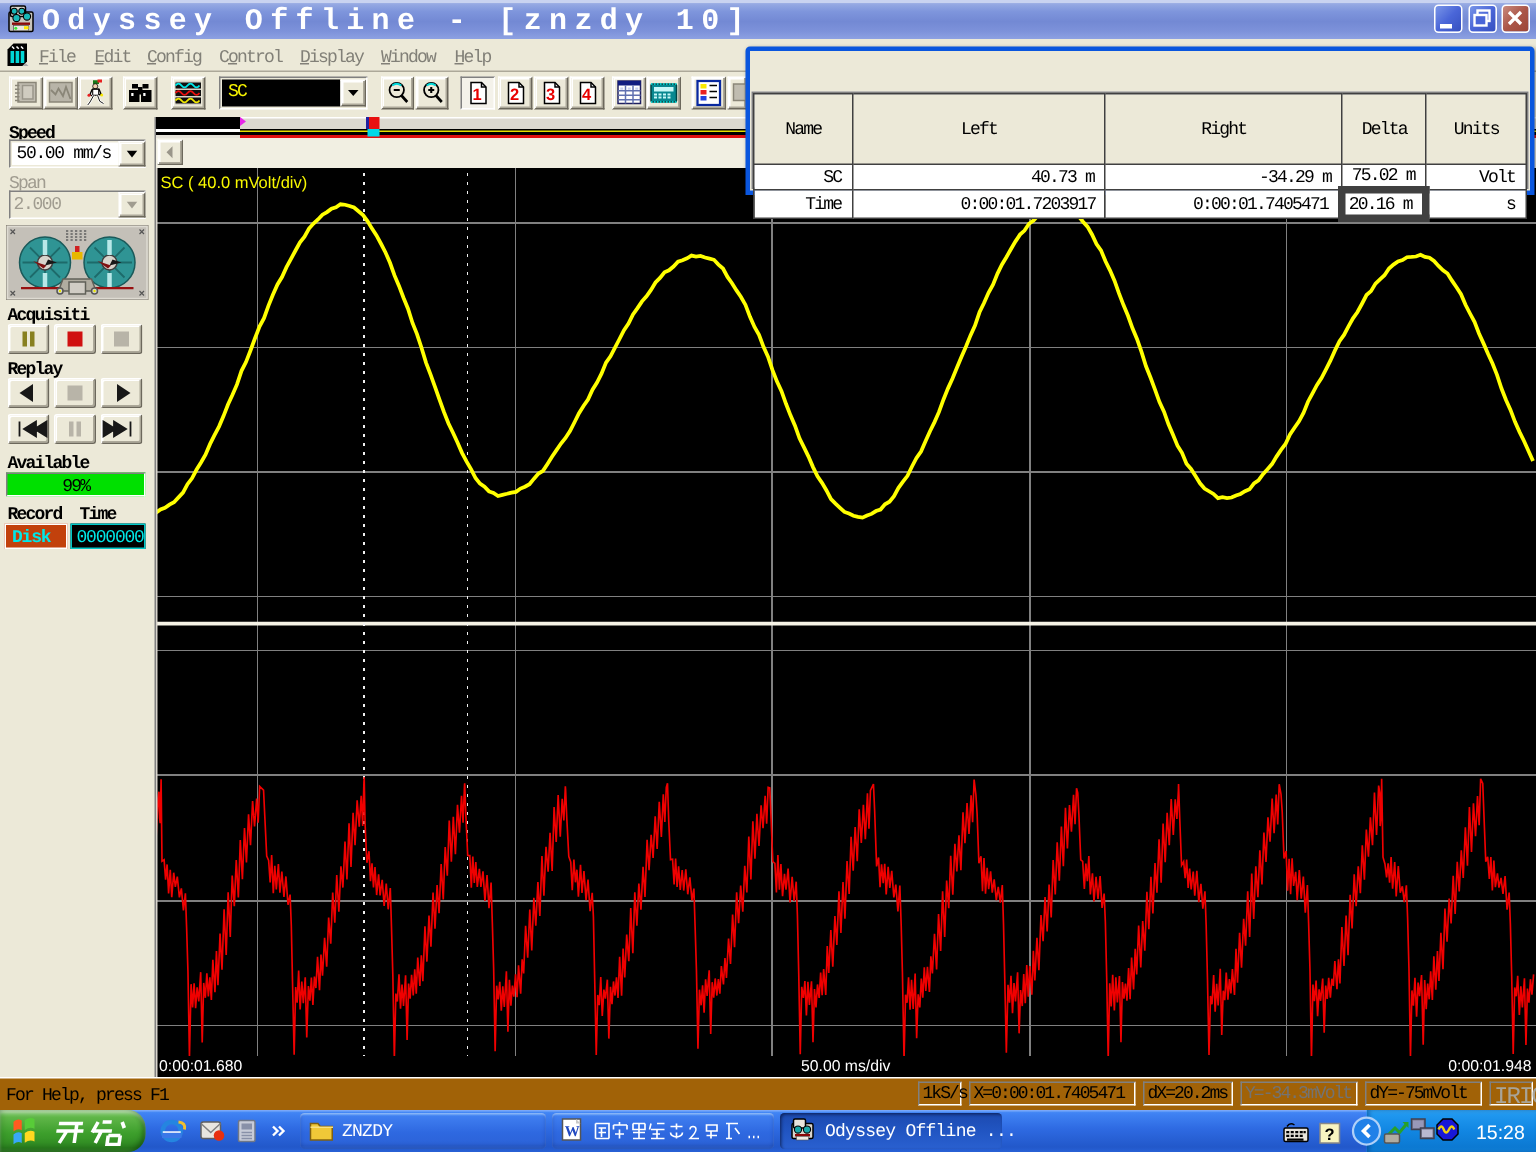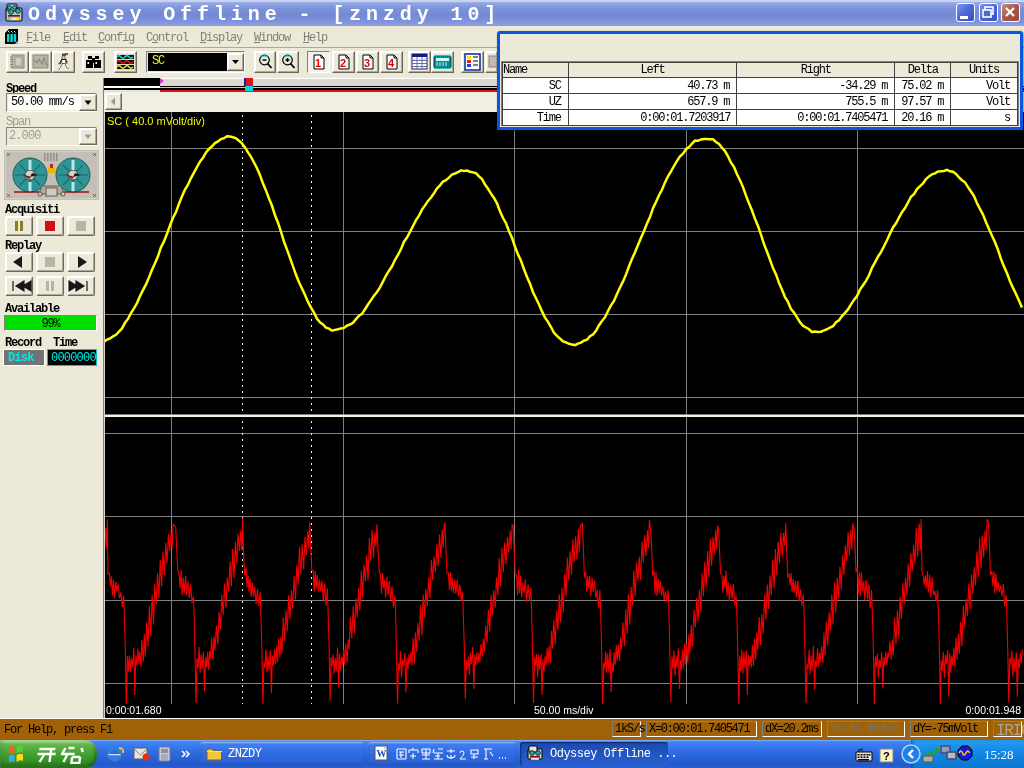--- a/index.html
+++ b/index.html
@@ -237,21 +237,21 @@
       <rect x="14" y="4" width="3" height="10" fill="#b8b4a8"></rect>
     </svg></div>
 <div class="abs btn3d" style="left:67px;top:276px;width:28px;height:20px;border-radius:2px"><svg width="26" height="18">
       <path d="M19 4 v10 M1 4 l8 5 -8 5z M8 4 l8 5 -8 5z" fill="#181818" stroke="#181818" stroke-width="1.2"></path>
     </svg></div>
 <div class="abs txt" style="left:5px;top:302px;font-weight:bold">Available</div>
 <div class="abs sunk" style="left:4px;top:315px;width:93px;height:16px;background:#00e000">
 <div class="abs" style="left:0;top:1px;width:91px;text-align:center;font-size:12px;letter-spacing:-1.2px;color:#000">99%</div>
   </div>
 <div class="abs txt" style="left:5px;top:336px;font-weight:bold">Record  Time</div>
-<div class="abs" style="left:3px;top:349px;width:42px;height:17px;background:#737373;border:1px solid #fff">
+<div class="abs" style="left:3px;top:349px;width:42px;height:17px;background:#c2410c;border:1px solid #fff">
 <div class="abs" style="left:4px;top:1px;font-size:12px;letter-spacing:-0.8px;font-weight:bold;color:#00e8e8">Disk</div>
   </div>
 <div class="abs" style="left:47px;top:349px;width:50px;height:17px;background:#000;border:1px solid #00c8c8">
 <div class="abs" style="left:3px;top:1px;font-size:12px;letter-spacing:-0.8px;color:#00e8e8">0000000</div>
   </div>
 <div class="abs" style="left:104px;top:78px;width:920px;height:14px;background:#e6e3da">
 <div class="abs" style="left:0;top:0;width:56px;height:8px;background:#000"></div>
 <div class="abs" style="left:56px;top:0;width:864px;height:8px;background:#dcd9d0;border-top:1px solid #fff"></div>
 <div class="abs" style="left:56px;top:0;width:0;height:0;border-left:4px solid #e828e8;border-top:3px solid transparent;border-bottom:3px solid transparent"></div>
 <div class="abs" style="left:0;top:8px;width:56px;height:2px;background:#fff"></div>
@@ -420,50 +420,43 @@
 <path d="M4 13 l5 -5 3 3 5 -6" stroke="#28a028" stroke-width="2" fill="none"></path>
 <path d="M14 4 l4 0 0 4z" fill="#28a028"></path>
 <rect x="2" y="12" width="10" height="6" rx="1" fill="#b0aca0" stroke="#555"></rect>
 <rect x="20" y="2" width="9" height="7" fill="#787890" stroke="#404050"></rect>
 <rect x="21" y="3" width="7" height="5" fill="#9898b8"></rect>
 <rect x="26" y="8" width="9" height="7" fill="#787890" stroke="#404050"></rect>
 <rect x="27" y="9" width="7" height="5" fill="#b8b8d0"></rect>
 <path d="M41 2 l6 0 4 4 0 6 -4 4 -6 0 -4 -4 0 -6z" fill="#1818d8" stroke="#000"></path>
 <path d="M38 9 q2 -4 3.5 0 t3.5 0 t3.5 0" stroke="#f0d010" stroke-width="1.6" fill="none"></path>
 </svg>
-<div class="abs" style="left:984px;top:747px;color:#fff;font-size:13px;font-family:Liberation Serif, serif">15:28</div>
+<div class="abs" style="left:984px;top:747px;color:#fff;font-size:13px;font-family:Liberation Sans, sans-serif">15:28</div>
 <div class="abs" style="left:497px;top:31px;width:526px;height:99px;
 background:#ece9d8;border:3px solid #0a56de;border-radius:3px 3px 0 0;
 box-shadow:1px 1px 3px rgba(0,0,0,.4)">
 <div class="abs" style="left:1px;top:27px;width:518px;height:65px;background:#fff;border:1px solid #808080">
 <table style="border-collapse:collapse;width:516px;height:63px;font-family:'Liberation Mono',monospace;font-size:12px;letter-spacing:-1.2px">
 <tbody>
           <tr style="height:15px;background:#ece9d8">
-            <td style="width:66px;border:1px solid #404040;text-align:left;padding:0">Name</td>
+            <td style="width:66px;border:1px solid #404040;text-align:center;padding:16px">Name</td>
             <td style="width:169px;border:1px solid #404040;text-align:center;padding:0">Left</td>
             <td style="width:158.5px;border:1px solid #404040;text-align:center;padding:0">Right</td>
             <td style="width:56px;border:1px solid #404040;text-align:center;padding:0">Delta</td>
             <td style="width:67px;border:1px solid #404040;text-align:center;padding:0">Units</td>
           </tr>
 <tr style="height:16px;background:#fff">
             <td style="border:1px solid #404040;text-align:right;padding:0 7px 0 0">SC</td>
             <td style="border:1px solid #404040;text-align:right;padding:0 7px 0 0">40.73 m</td>
             <td style="border:1px solid #404040;text-align:right;padding:0 7px 0 0">-34.29 m</td>
             <td style="border:1px solid #404040;text-align:right;padding:0 7px 0 0">75.02 m</td>
             <td style="border:1px solid #404040;text-align:right;padding:0 7px 0 0">Volt</td>
           </tr>
 <tr style="height:16px;background:#fff">
-            <td style="border:1px solid #404040;text-align:right;padding:0 7px 0 0">UZ</td>
-            <td style="border:1px solid #404040;text-align:right;padding:0 7px 0 0">657.9 m</td>
-            <td style="border:1px solid #404040;text-align:right;padding:0 7px 0 0">755.5 m</td>
-            <td style="border:1px solid #404040;text-align:right;padding:0 7px 0 0">97.57 m</td>
-            <td style="border:1px solid #404040;text-align:right;padding:0 7px 0 0">Volt</td>
-          </tr>
-<tr style="height:16px;background:#fff">
             <td style="border:1px solid #404040;text-align:right;padding:0 7px 0 0">Time</td>
             <td style="border:1px solid #404040;text-align:right;padding:0 6px 0 0">0:00:01.7203917</td>
             <td style="border:1px solid #404040;text-align:right;padding:0 7px 0 0">0:00:01.7405471</td>
-            <td style="border:1px solid #404040;text-align:right;padding:0 7px 0 0">20.16 m</td>
+            <td style="border:5px solid #404040;text-align:right;padding:0 7px 0 0">20.16 m</td>
             <td style="border:1px solid #404040;text-align:right;padding:0 7px 0 0">s</td>
           </tr>
 </tbody>
       </table>
 </div>
 </div>
 </body></html>

